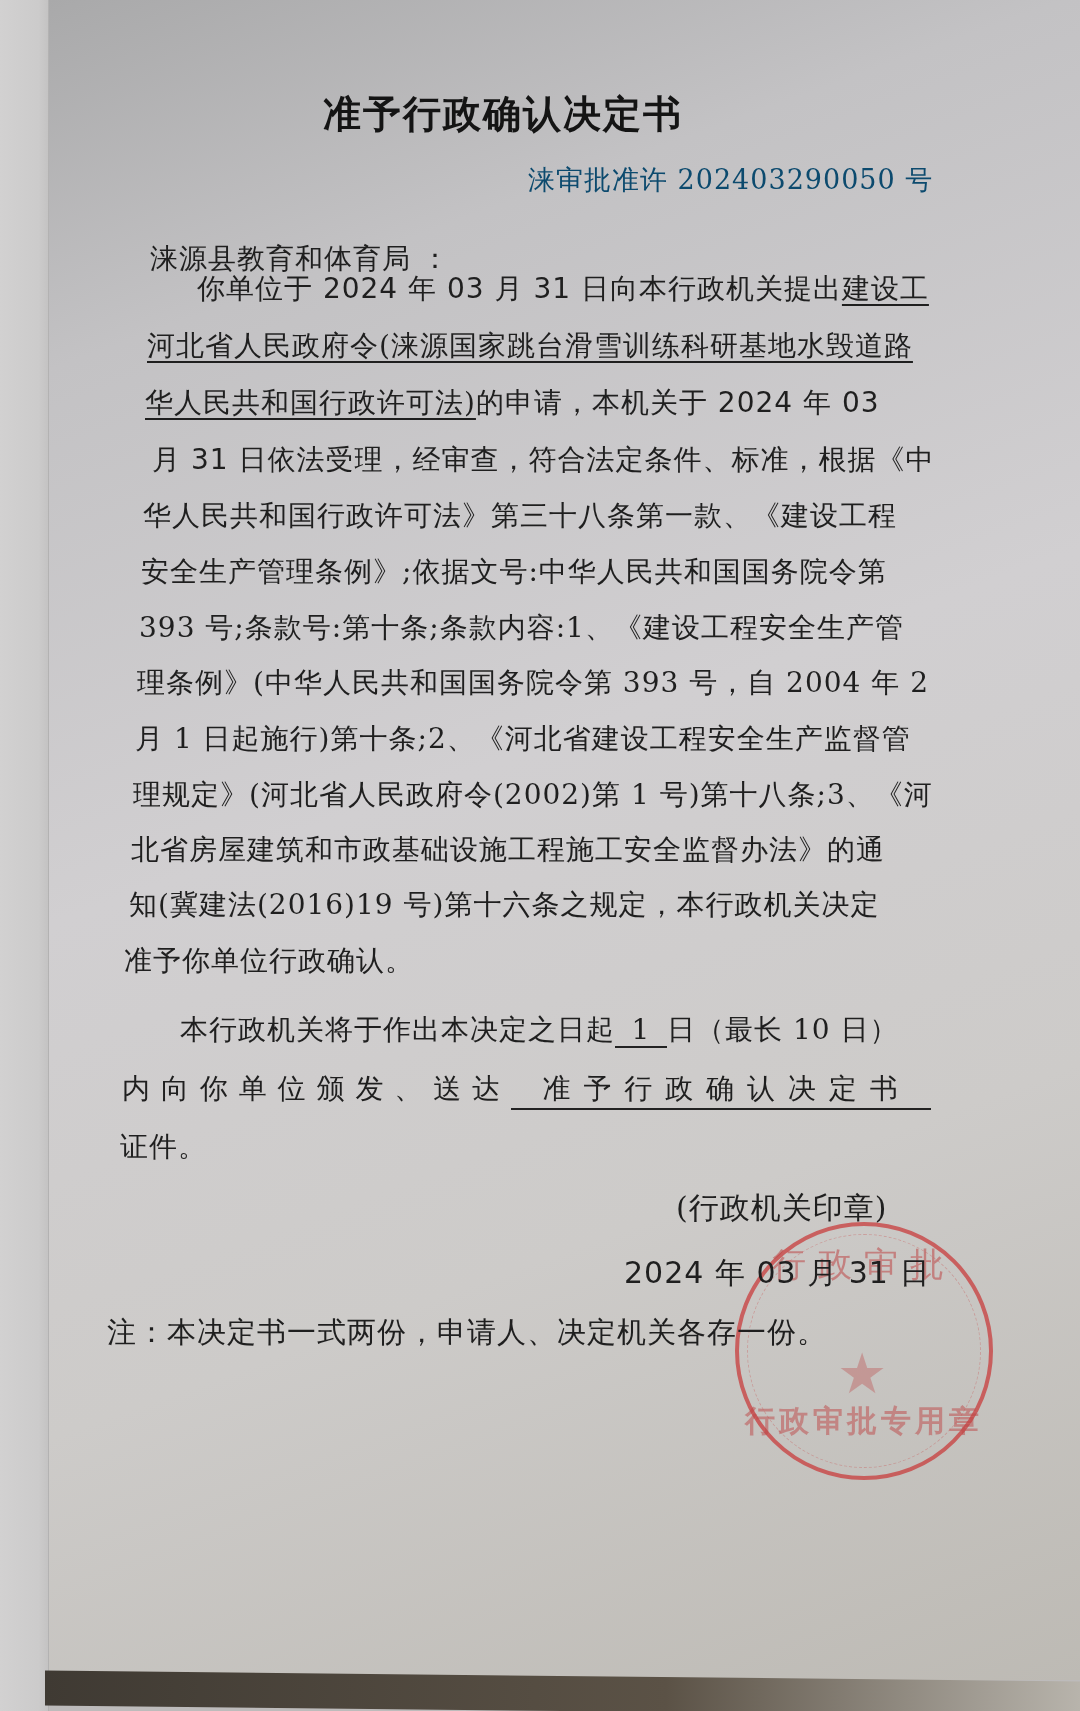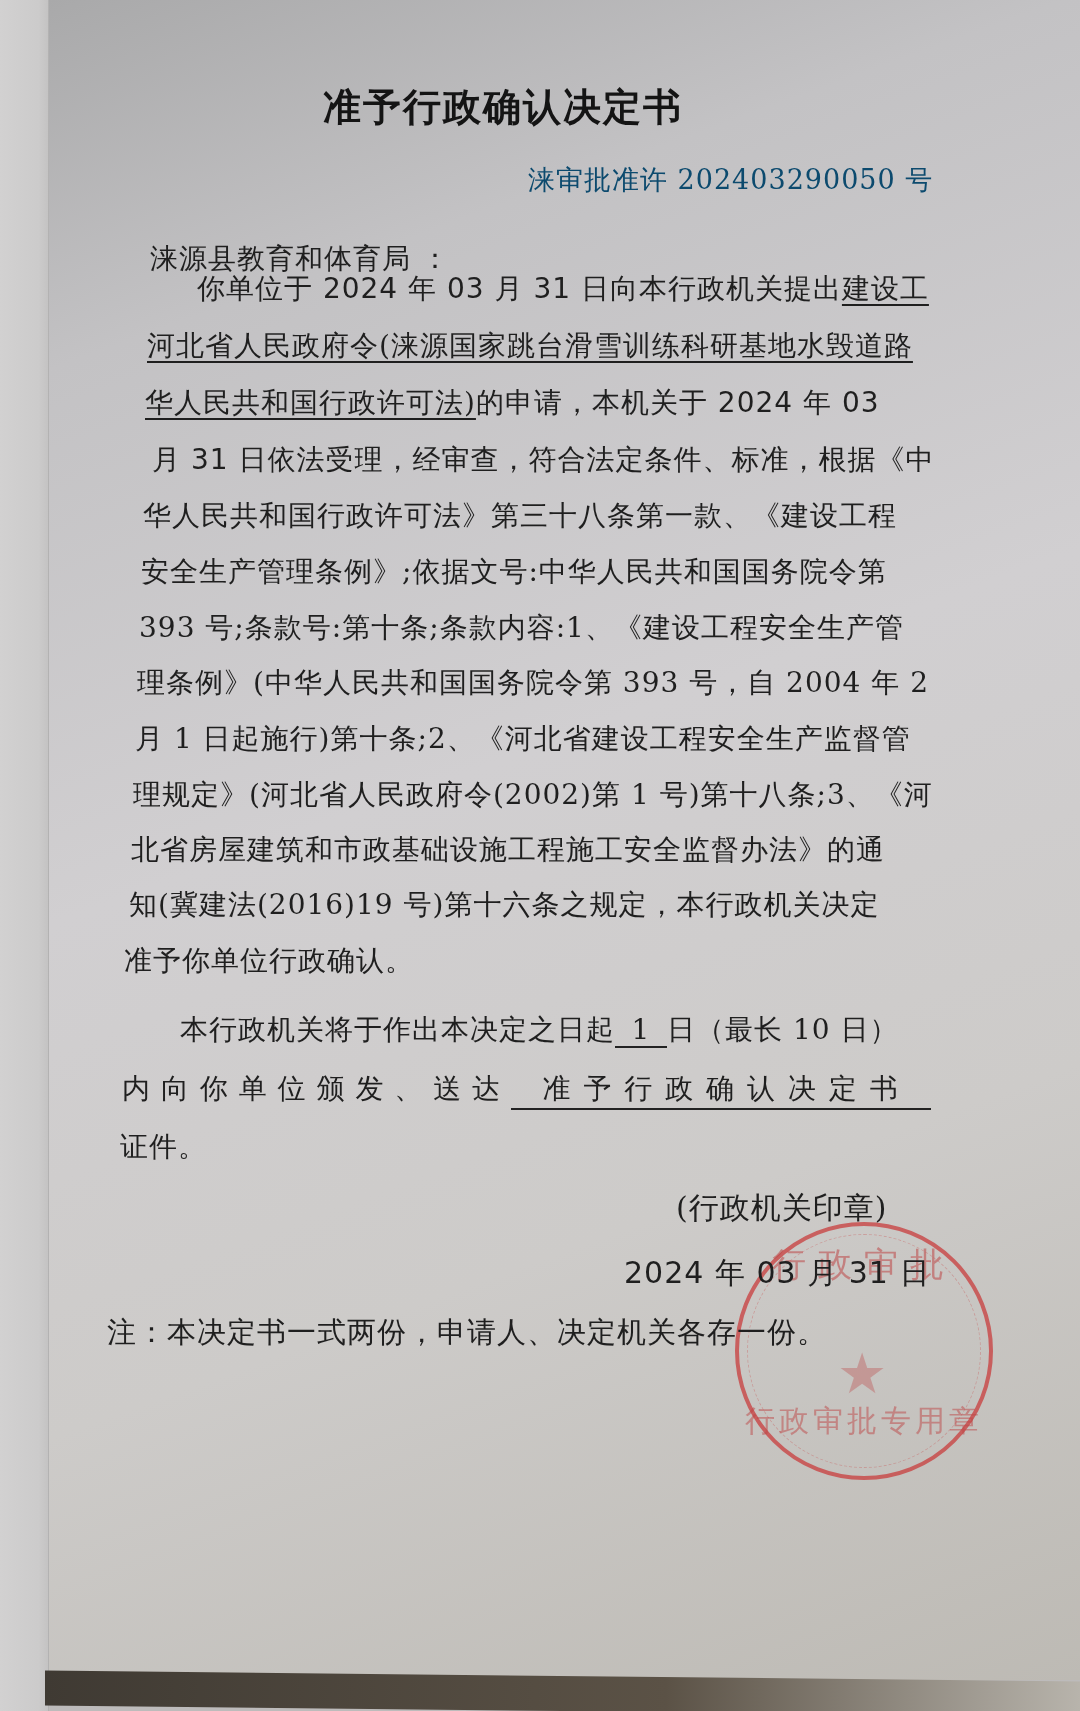--- a/index.html
+++ b/index.html
@@ -18,21 +18,21 @@
       position: absolute; left: 49px; top: 0; width: 1031px; height: 1680px;
       background: linear-gradient(160deg, #a9a9aa 0%, #c3c2c4 18%, #d1cfd1 45%, #cdcbc9 70%, #bdbab4 100%);
     }
     .floor {
       position: absolute; left: 45px; top: 1676px; width: 1035px; height: 35px;
       background: linear-gradient(90deg, #3f3a33, #5b5246 60%, #b8b4ac);
       transform: skewY(0.6deg);
     }
     .abs { position: absolute; white-space: nowrap; }
     .title {
-      left: 323px; top: 82px; font-size: 38px; font-weight: bold; letter-spacing: 2px;
+      left: 323px; top: 89px; font-size: 38px; font-weight: bold; letter-spacing: 2px;
       font-family: "DejaVu Sans", "Liberation Sans", sans-serif; color: #141414;
     }
     .docno { left: 528px; top: 162px; font-size: 27px; letter-spacing: 1px; color: #0c4a6e; }
     .line { font-size: 28px; color: #1f1f1f; letter-spacing: 1px; }
     .u { text-decoration: underline; text-decoration-thickness: 2px; text-underline-offset: 6px; }
     .sans { font-family: "DejaVu Sans", "Liberation Sans", sans-serif; }
     .blank {
       display: inline-block; border-bottom: 2px solid #222; text-align: center;
     }
     .seal {
@@ -50,20 +50,21 @@
       font-family: "DejaVu Sans", sans-serif;
     }
     .seal-star {
       position: absolute; left: 98px; top: 115px; font-size: 56px;
       color: rgba(190, 70, 70, 0.35);
     }
     .seal-bottom {
       position: absolute; left: 0; bottom: 34px; width: 100%; text-align: center;
       font-size: 30px; color: rgba(190, 70, 70, 0.5); letter-spacing: 4px;
       font-family: "DejaVu Sans", sans-serif;
+      font-weight: bold;
     }
   </style>
 </head>
 <body>
 
 <div class="left-strip"></div>
 <div class="page"></div>
 <div class="floor"></div>
 
 <div class="abs title">准予行政确认决定书</div>

